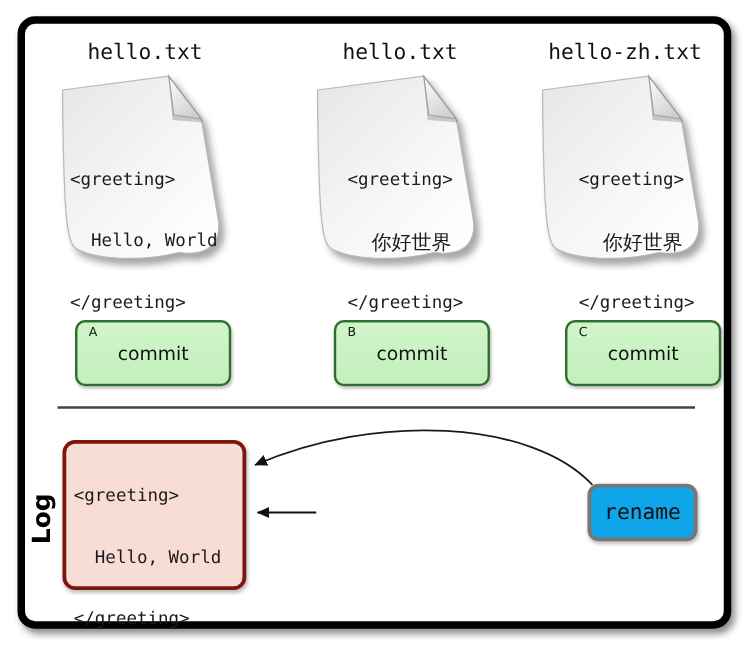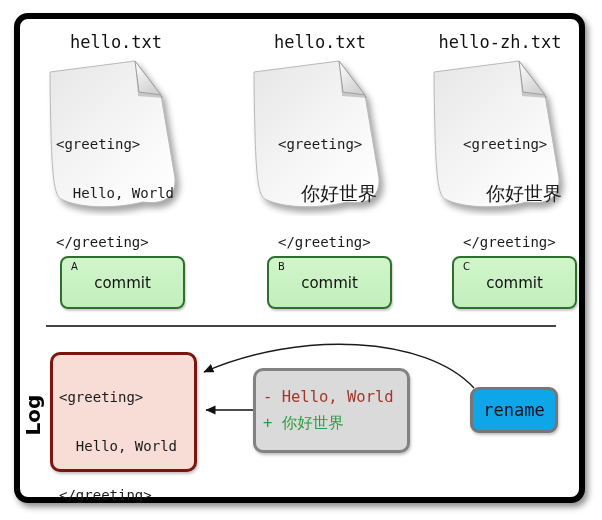--- a/index.html
+++ b/index.html
@@ -18,21 +18,21 @@
   .doc-card { position:absolute; width:148px; }
   .doc-title {
     position:absolute; top:-26px; left:0; width:148px; text-align:center;
     font-family:"DejaVu Sans Mono", "Liberation Mono", monospace;
     font-size:17px; color:#111; white-space:nowrap;
   }
   .paper-svg { position:absolute; left:0; top:0; }
   .paper-g { filter:drop-shadow(4px 5px 3px rgba(0,0,0,0.35)); }
   .doc-code { position:absolute; top:48px; font-size:14px; line-height:21px; color:#1a1a1a; }
   .code-line { white-space:pre;margin-top:28px; }
-  .code-line.cjk { font-size:19px; margin-bottom:5px; }
+  .code-line.cjk { font-size:16px; margin-bottom:5px; }
 
   
   .commit-btn {
     position:absolute; top:256px; width:121px; height:49px;
     background:linear-gradient(#d0f5ca,#c3efbc); border:2.5px solid #2e6f2e;
     border-radius:8px; box-shadow:1px 2px 2px rgba(0,0,0,0.2);
     display:flex; align-items:center; justify-content:center;
   }
   .commit-id { position:absolute; left:9px; top:3px; font-size:10px; color:#111; }
   .commit-label { font-size:15px; color:#111;text-align:right; }
@@ -176,26 +176,20 @@
   <div class="log-label">Log</div>
 
   <div class="log-box">
     <div class="log-code mono">
       <div class="code-line">&lt;greeting&gt;</div>
       <div class="code-line">  Hello, World</div>
       <div class="code-line">&lt;/greeting&gt;</div>
     </div>
   </div>
 
-  <div class="diff-box">
-    <div class="diff-lines mono">
-      <div class="diff-removed">- Hello, World</div>
-      <div class="diff-added cjk">+ 你好世界</div>
-    </div>
-  </div>
 
   <div class="rename-box mono">rename</div>
 
   <svg class="arrows-svg" width="602" height="520" viewBox="0 0 602 520">
     <defs>
       <marker id="ah" markerUnits="userSpaceOnUse" markerWidth="11" markerHeight="10" refX="9.5" refY="4.5" orient="auto">
         <path d="M0,0 L10,4.5 L0,9 Z" fill="#111"></path>
       </marker>
     </defs>
     <path d="M474,388 C426,336 300,330 204,372" fill="none" stroke="#1a1a1a" stroke-width="1.4" marker-end="url(#ah)"></path>

